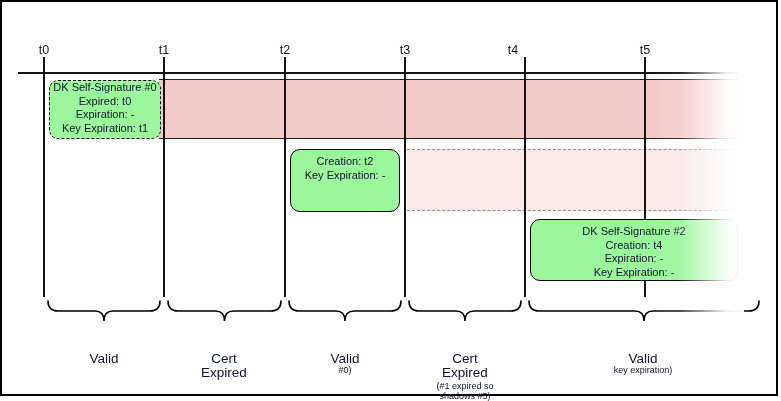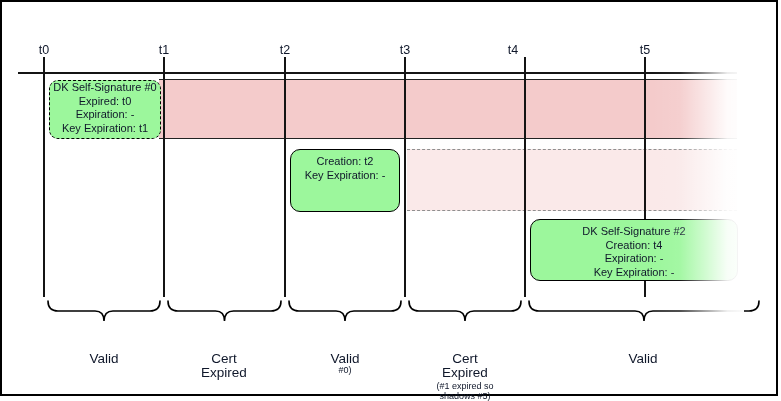--- a/index.html
+++ b/index.html
@@ -127,14 +127,15 @@
     <div class="note">#0)</div>
   </div>
   <div class="period" id="p3">
     <div class="big">Cert</div>
     <div class="big">Expired</div>
     <div class="note note-gap-sm">(#1 expired so</div>
     <div class="note">shadows #5)</div>
   </div>
   <div class="period" id="p4">
     <div class="big">Valid</div>
+    <div class="note">key expiration)</div>
   </div>
 </div>
 
 </body></html>

